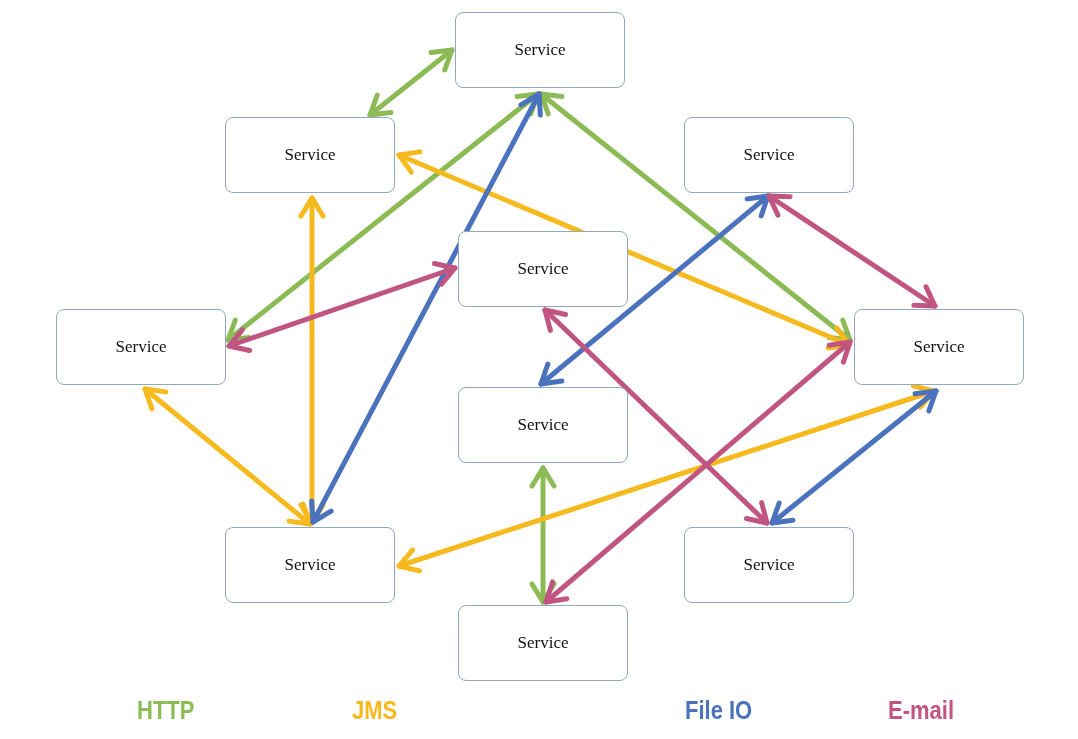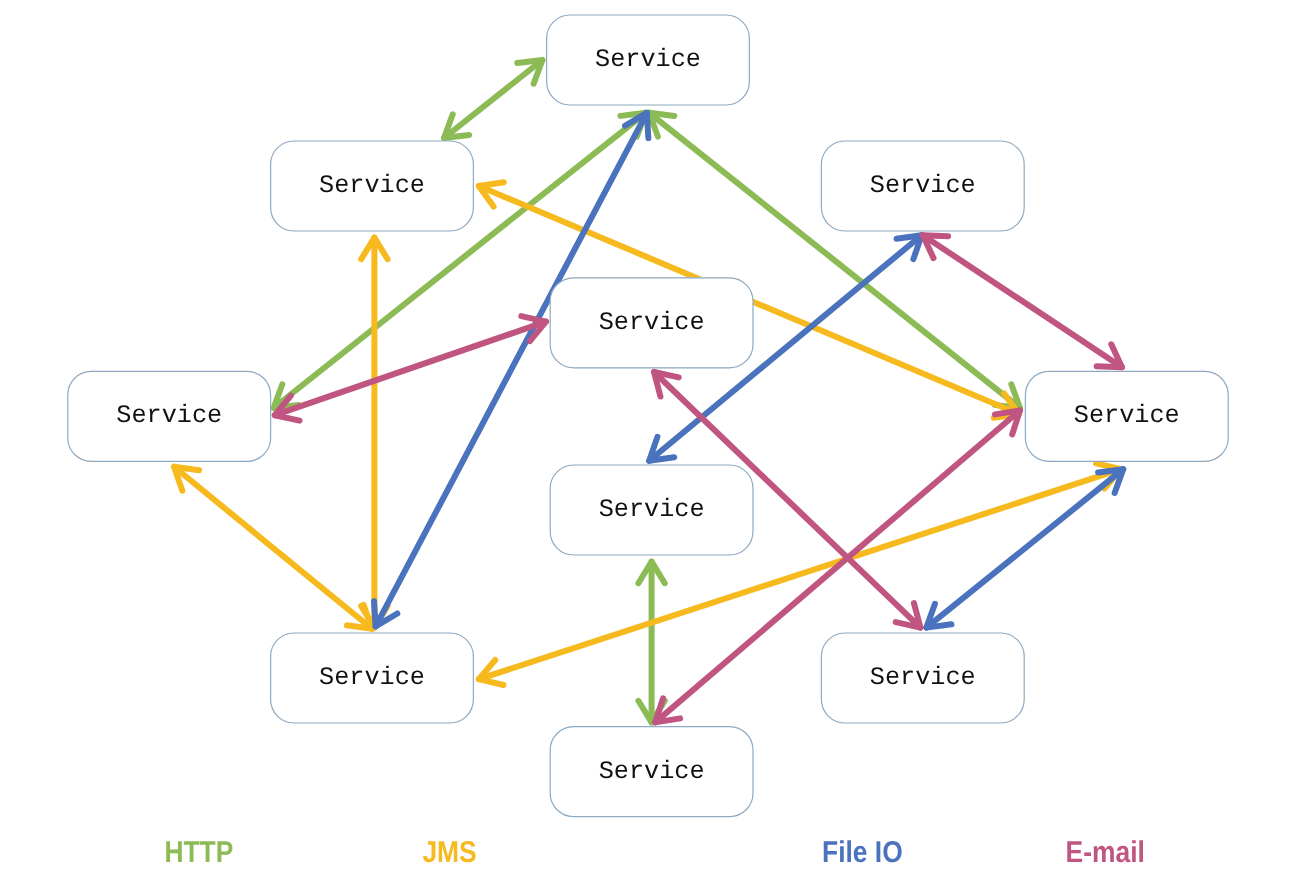--- a/index.html
+++ b/index.html
@@ -1,22 +1,22 @@
 <!DOCTYPE html>
 <html><head>
 <meta charset="utf-8">
 <style>
   html, body { margin: 0; padding: 0; background: #ffffff; }
   body { width: 1078px; height: 739px; position: relative; overflow: hidden; font-family: "Liberation Sans", sans-serif; }
   #diagram { position: absolute; left: 0; top: 0; width: 1078px; height: 739px; }
   .node {
     position: absolute; width: 170px; height: 76px; box-sizing: border-box;
-    border: 1.3px solid #8ea9c1; border-radius: 20px; background: #ffffff;
+    border: 1.3px solid #8ea9c1; border-radius: 8px; background: #ffffff;
     display: flex; align-items: center; justify-content: center;
-    font-family: Liberation Mono, monospace; font-size: 21px; color: #111;
+    font-family: Liberation Serif, serif; font-size: 17px; color: #111;
   }
   .legend-item {
     position: absolute; top: 696px; font-family: "Liberation Sans", sans-serif;
     font-weight: bold; font-size: 25px; transform: scaleX(0.88); transform-origin: left top;
   }
 </style>
 </head>
 <body>
 
 <svg id="diagram" xmlns="http://www.w3.org/2000/svg" width="1078" height="739">

